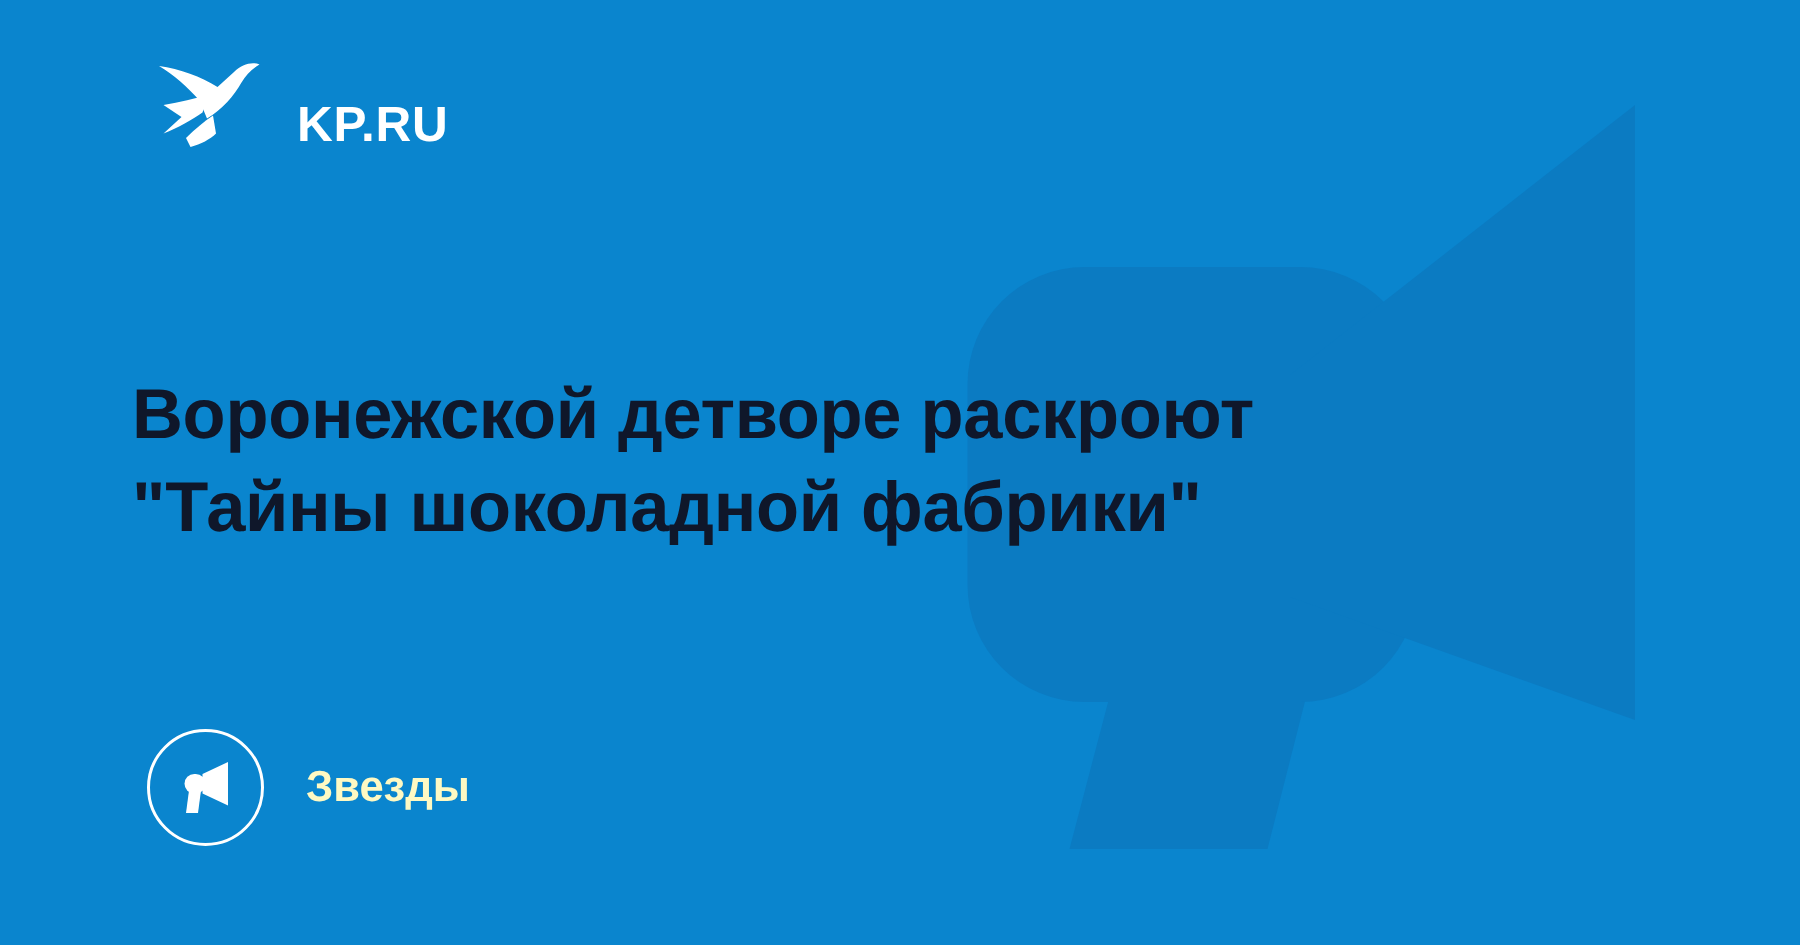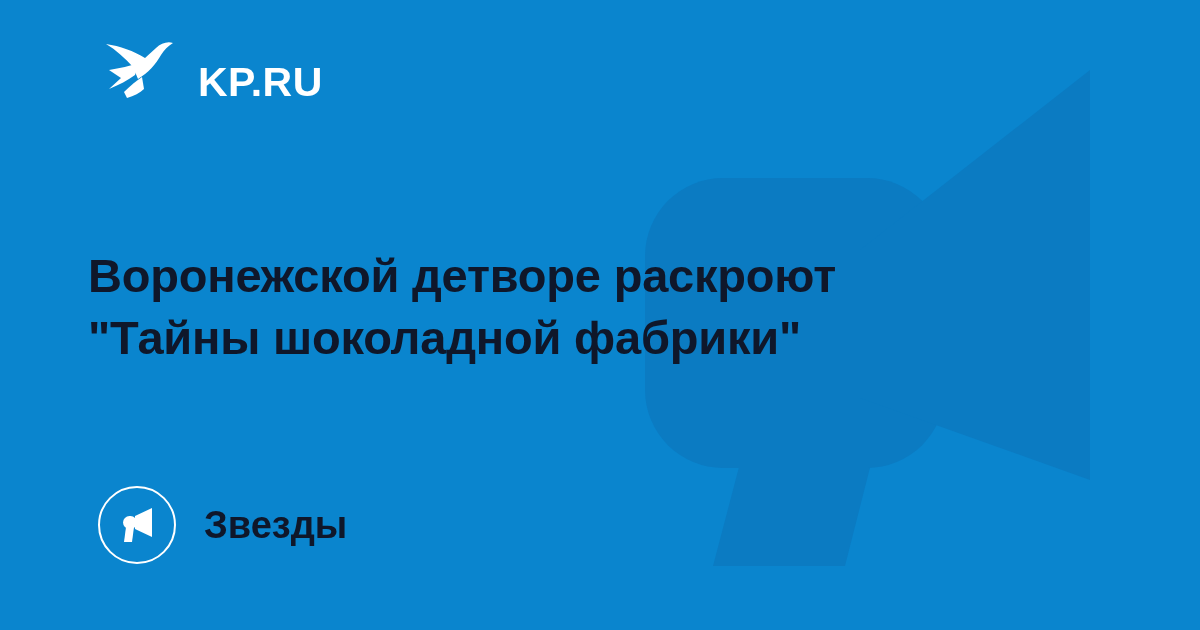--- a/index.html
+++ b/index.html
@@ -41,21 +41,21 @@
   }
 
   #brand-bird {
     display: block;
     width: 72px;
     height: 62px;
   }
 
   #brand-word {
     color: #ffffff;
-    font-size: 41px;
+    font-size: 33px;
     font-weight: 700;
     letter-spacing: 0.5px;
     line-height: 1;
     white-space: nowrap;
     margin-top: 28px;
   }
 
   
   #headline {
     position: absolute;
@@ -94,22 +94,22 @@
     justify-content: center;
   }
 
   #rubric-circle svg {
     display: block;
     width: 44px;
     height: 44px;
   }
 
   #rubric-label {
-    color: #0f172a;
-    font-size: 38px;
+    color: #fef9c3;
+    font-size: 29px;
     font-weight: 700;
     line-height: 1;
     white-space: nowrap;
   }
 </style>
 </head>
 <body>
 
 <div id="card">
 

